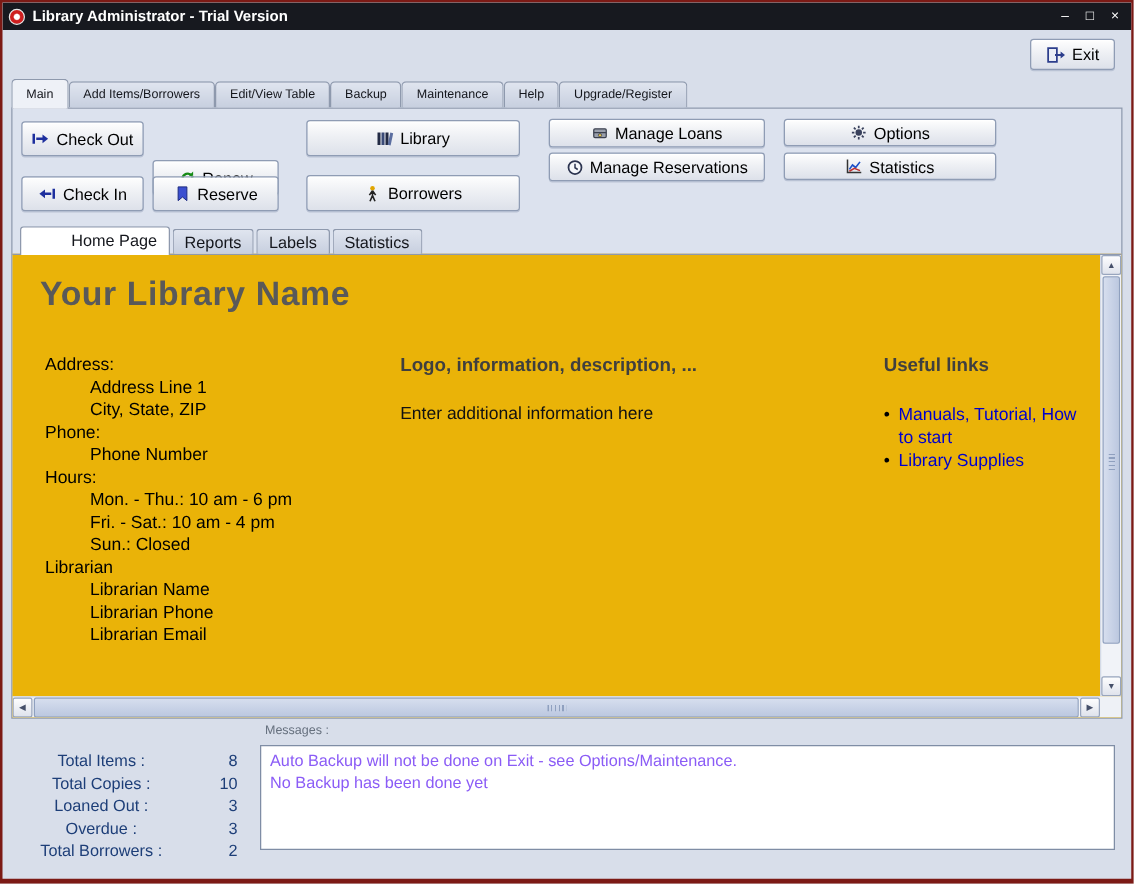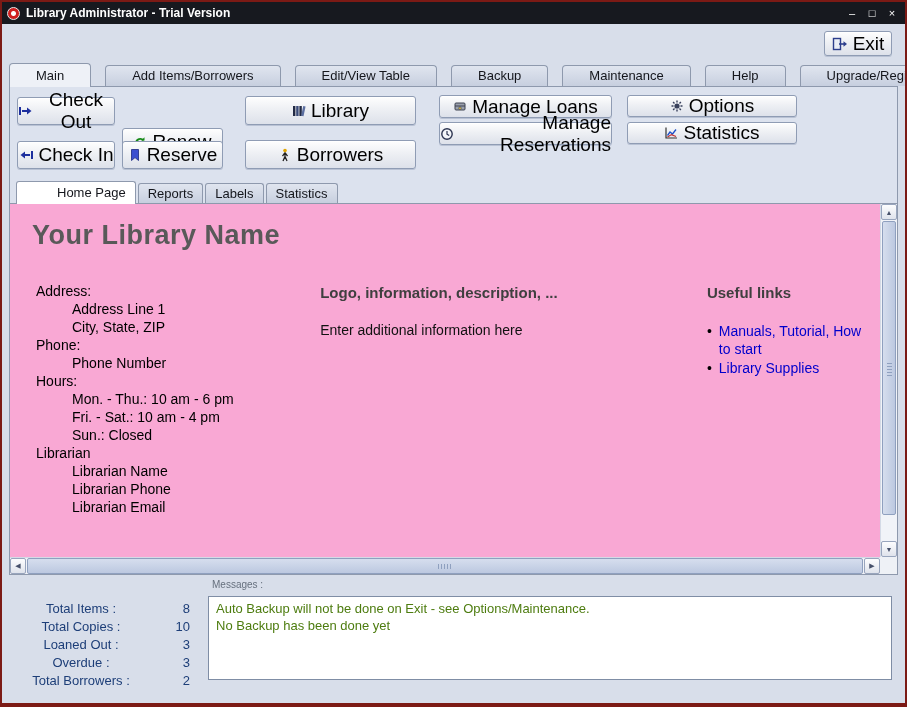--- a/index.html
+++ b/index.html
@@ -30,28 +30,28 @@
     color:#fff; cursor:default;
   }
 
   
   .chrome-top { height:38px; position:relative; flex:0 0 auto; }
   .xp-btn {
     display:flex; align-items:center; justify-content:center; gap:5px;
     background:linear-gradient(180deg,#fefefe 0%,#eef0f4 45%,#dde1ea 100%);
     border:1px solid #8f9cb4; border-radius:3px;
     box-shadow:0 1px 0 #b9c2d4, inset 0 1px 0 #ffffff;
-    font-size:19px; color:#000; font-family:inherit; cursor:default; padding:0;
+    font-size:13px; color:#000; font-family:inherit; cursor:default; padding:0;
   }
   .exit-btn { position:absolute; right:13px; top:7px; width:68px; height:25px; }
 
   
   .tabstrip { display:flex; align-items:flex-end; height:24px; padding-left:7px; position:relative; z-index:3; flex:0 0 auto; }
   .tab {
-    height:21px; padding:0 26px; margin-right:14px; font-size:13px; line-height:20px;
+    height:21px; padding:0 11px; margin-right:0; font-size:10px; line-height:20px;
     color:#14161c; background:linear-gradient(#e0e5ef,#c7cfdf);
     border:1px solid #8e99ad; border-bottom:none; border-radius:4px 4px 0 0;
     cursor:default; white-space:nowrap;
   }
   .tab.active {
     height:24px; line-height:23px; background:#eef1f7; margin-bottom:-1px; z-index:4; position:relative;
   }
 
   
   .panel {
@@ -68,21 +68,21 @@
   .subtabstrip { display:flex; align-items:flex-end; height:23px; padding-left:6px; position:relative; z-index:3; flex:0 0 auto; }
   .subtab {
     height:20px; padding:0 9px; margin-right:2px; font-size:13px; line-height:19px;
     color:#14161c; background:linear-gradient(#e0e5ef,#c7cfdf);
     border:1px solid #8e99ad; border-bottom:none; border-radius:3px 3px 0 0;
     cursor:default; white-space:nowrap;
   }
   .subtab.active { background:#ffffff; height:23px; line-height:22px; margin-bottom:-1px; position:relative;padding-left:40px; }
 
   
-  .content { flex:1; background:#f9a8d4; border-top:1px solid #8e99ad; position:relative; overflow:hidden; }
+  .content { flex:1; background:#eab308; border-top:1px solid #8e99ad; position:relative; overflow:hidden; }
   .content-inner { position:absolute; left:0; top:0; right:17px; bottom:17px; overflow:hidden; }
 
   .lib-title { margin:16px 0 0 22px; font-size:27px; font-weight:bold; color:#595959; letter-spacing:0.5px; }
 
   .columns { position:absolute; left:26px; top:78px; right:4px; display:flex;gap:40px; }
   .col-left  { width:257px; font-size:14px; color:#000; line-height:18px; }
   .col-mid   { width:365px; }
   .col-right { width:178px; }
   .line-indent { padding-left:36px; }
   .col-heading { font-size:15px; font-weight:bold; color:#3f3f3f; margin:2px 0 0 0; }
@@ -132,21 +132,21 @@
   .stats {
     position:absolute; left:4px; top:25px; width:184px;
     display:grid; grid-template-columns:1fr 30px; column-gap:4px;
     font-size:13px; line-height:18px; color:#1d3e78;
   }
   .stat-label { text-align:center; }
   .stat-value { text-align:right; }
   .messages-box {
     position:absolute; left:206px; top:21px; right:13px; height:84px;
     background:#fff; border:1px solid #7f8da5; padding:3px 7px;
-    font-size:13px; line-height:17px; color:#4d7c0f; overflow:hidden;
+    font-size:13px; line-height:17px; color:#8b5cf6; overflow:hidden;
   }
 </style>
 </head>
 <body>
 
 <div class="window">
 
   <div class="titlebar">
     <span class="app-icon"></span>
     <span class="title-text">Library Administrator - Trial Version</span>

